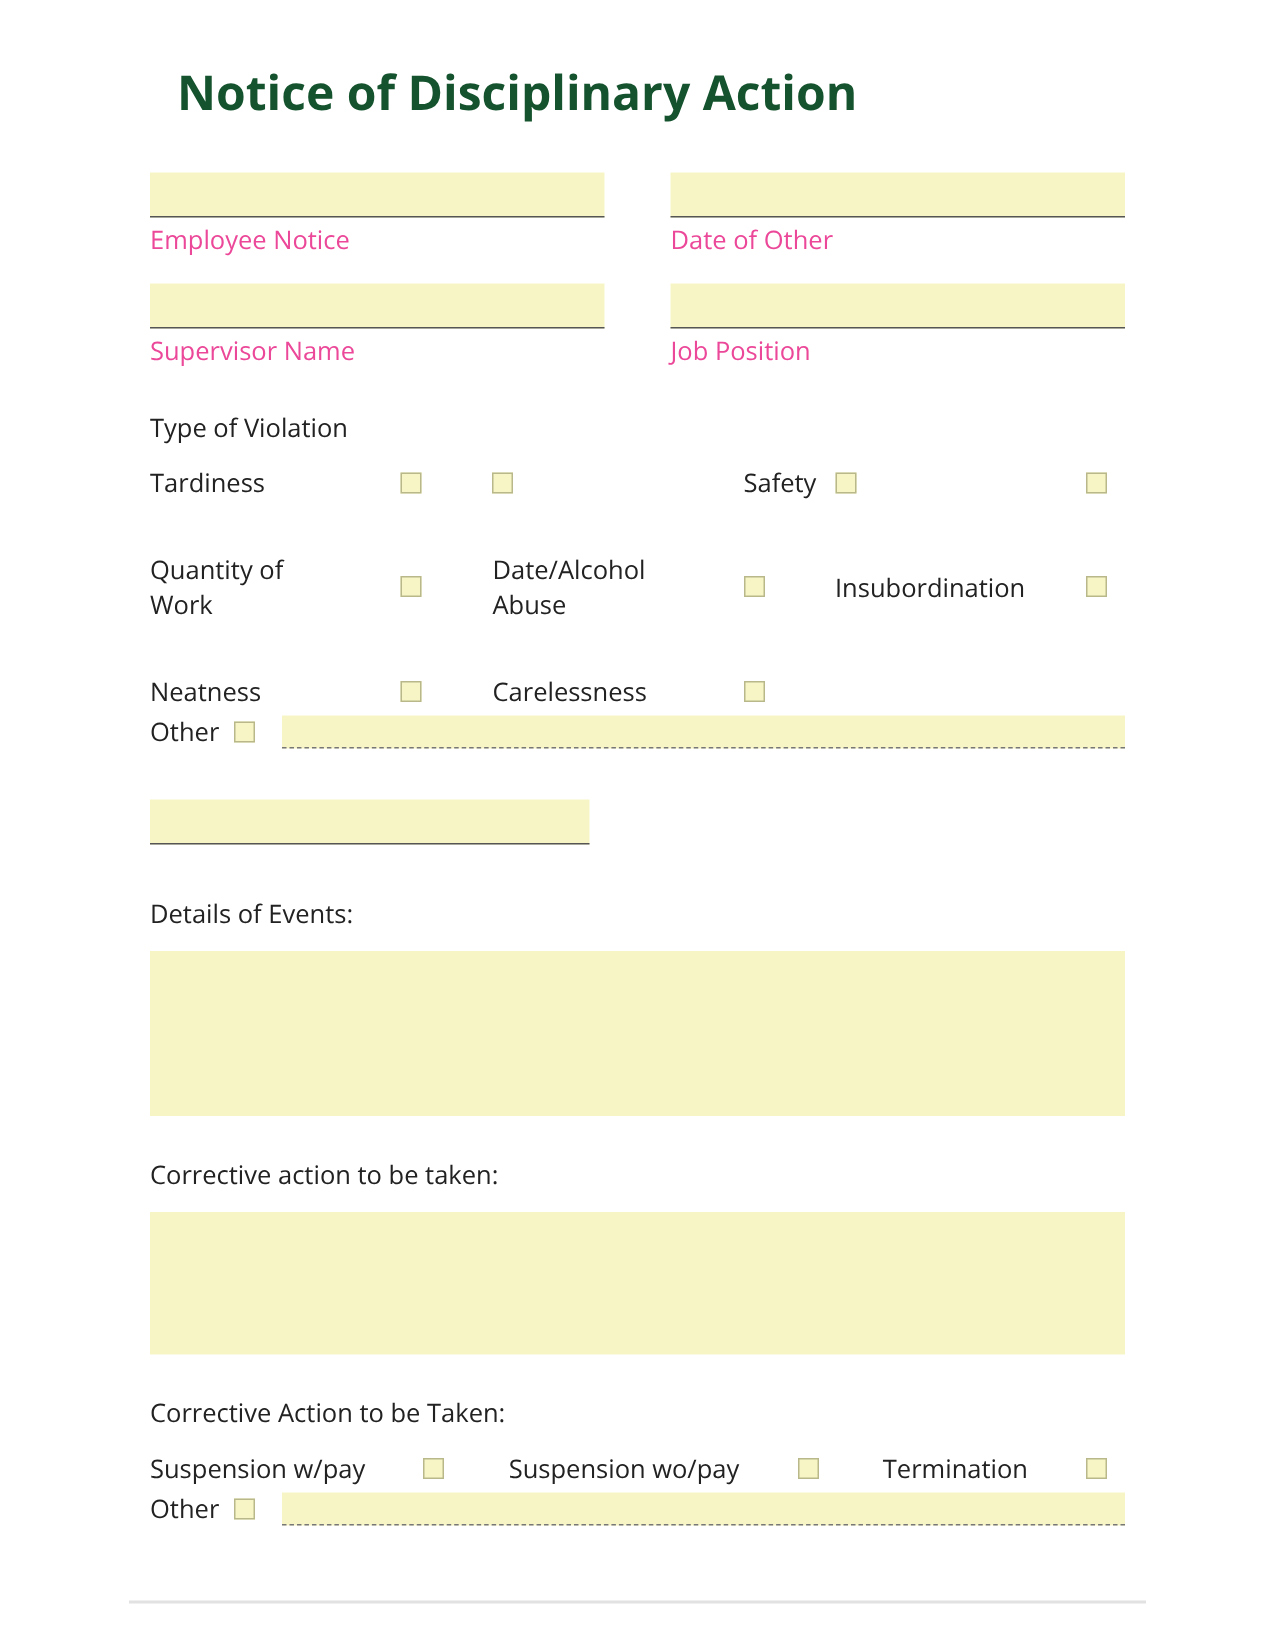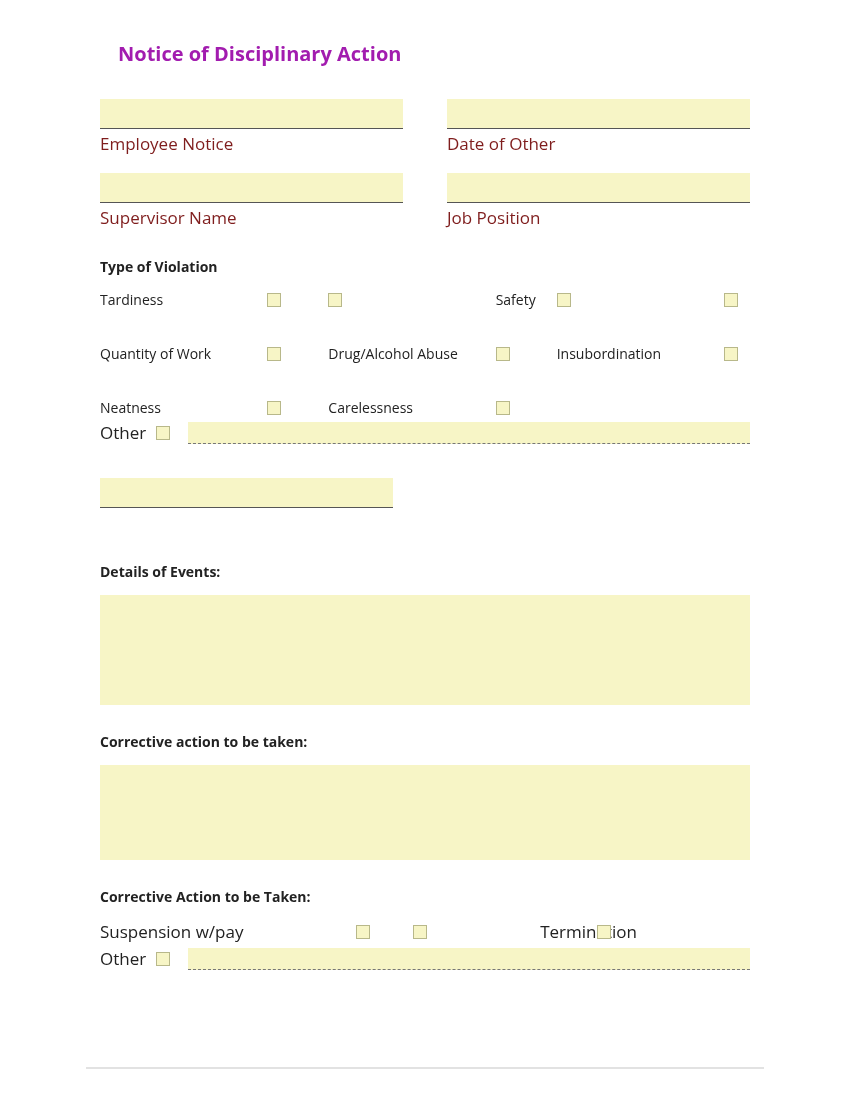--- a/index.html
+++ b/index.html
@@ -9,22 +9,22 @@
     width: 850px;
     height: 1099px;
     position: relative;
     color: #222;
     font-size: 17px;
   }
   .page {
     padding: 40px 100px 0 100px;
   }
   .title {
-    color: #a21caf;
-    font-size: 20px;
+    color: #14532d;
+    font-size: 32px;
     font-weight: 700;
     margin-bottom: 32px;
     margin-left: 18px;
   }
   .row2 {
     display: flex;
     gap: 44px;
     margin-bottom: 18px;
   }
   .field-block { flex: 1; }
@@ -32,36 +32,36 @@
     background: #f7f5c6;
     height: 30px;
     border: none;
     border-bottom: 1px solid #555;
     width: 100%;
     font-size: 16px;
     padding: 4px 6px;
   }
   .field-label {
     font-size: 17px;
-    color: #7f1d1d;
+    color: #ec4899;
     margin-top: 3px;
   }
   .section-heading {
-    font-weight: 700;
-    font-size: 14px;
+    font-weight: 400;
+    font-size: 17px;
     margin-top: 28px;
     margin-bottom: 14px;
   }
   .check-grid {
     display: grid;
     grid-template-columns: 1fr 26px 1fr 26px 1fr 26px;
     row-gap: 4px;
     column-gap: 6px;
     align-items: center;
-    font-size: 14px;
+    font-size: 17px;
     gap: 35px;
   }
   .chk {
     display: inline-block;
     width: 14px;
     height: 14px;
     background: #f7f5c6;
     border: 1px solid #b8b88a;
     cursor: pointer;
   }
@@ -149,21 +149,21 @@
   <div class="check-grid">
     <span>Tardiness</span>
       <span class="chk"></span>
       <span class="chk"></span>
     <span>Safety</span>
       <span class="chk"></span>
 
       <span class="chk"></span>
     <span>Quantity of Work</span>
       <span class="chk"></span>
-    <span>Drug/Alcohol Abuse</span>
+    <span>Date/Alcohol Abuse</span>
       <span class="chk"></span>
 
     <span>Insubordination</span>
       <span class="chk"></span>
     <span>Neatness</span>
       <span class="chk"></span>
     <span>Carelessness</span>
       <span class="chk"></span>
   </div>
   <div class="other-row">
@@ -171,32 +171,33 @@
     <span class="chk"></span>
     <input class="other-line" value="" style="">
   </div>
 
   
   <div class="occurrence-block">
     <input class="field-input" value="" style="">
   </div>
 
   
-  <div class="section-heading" style="margin-top:54px;">Details of Events:</div>
+  <div class="section-heading" style="margin-top:34px;">Details of Events:</div>
   <textarea class="textarea-field" style=""></textarea>
 
   
   <div class="section-heading" style="margin-top:22px;">Corrective action to be taken:</div>
   <textarea class="textarea-field small" style=""></textarea>
 
   
   <div class="section-heading" style="margin-top:22px;">Corrective Action to be Taken:</div>
   <div class="action-grid">
     <span>Suspension w/pay</span>
       <span class="chk"></span>
+    <span>Suspension wo/pay</span>
       <span class="chk"></span>
     <span>Termination</span>
       <span class="chk"></span>
   </div>
   <div class="other-row">
     <span>Other</span>
     <span class="chk"></span>
     <input class="other-line" value="" style="">
   </div>
 

